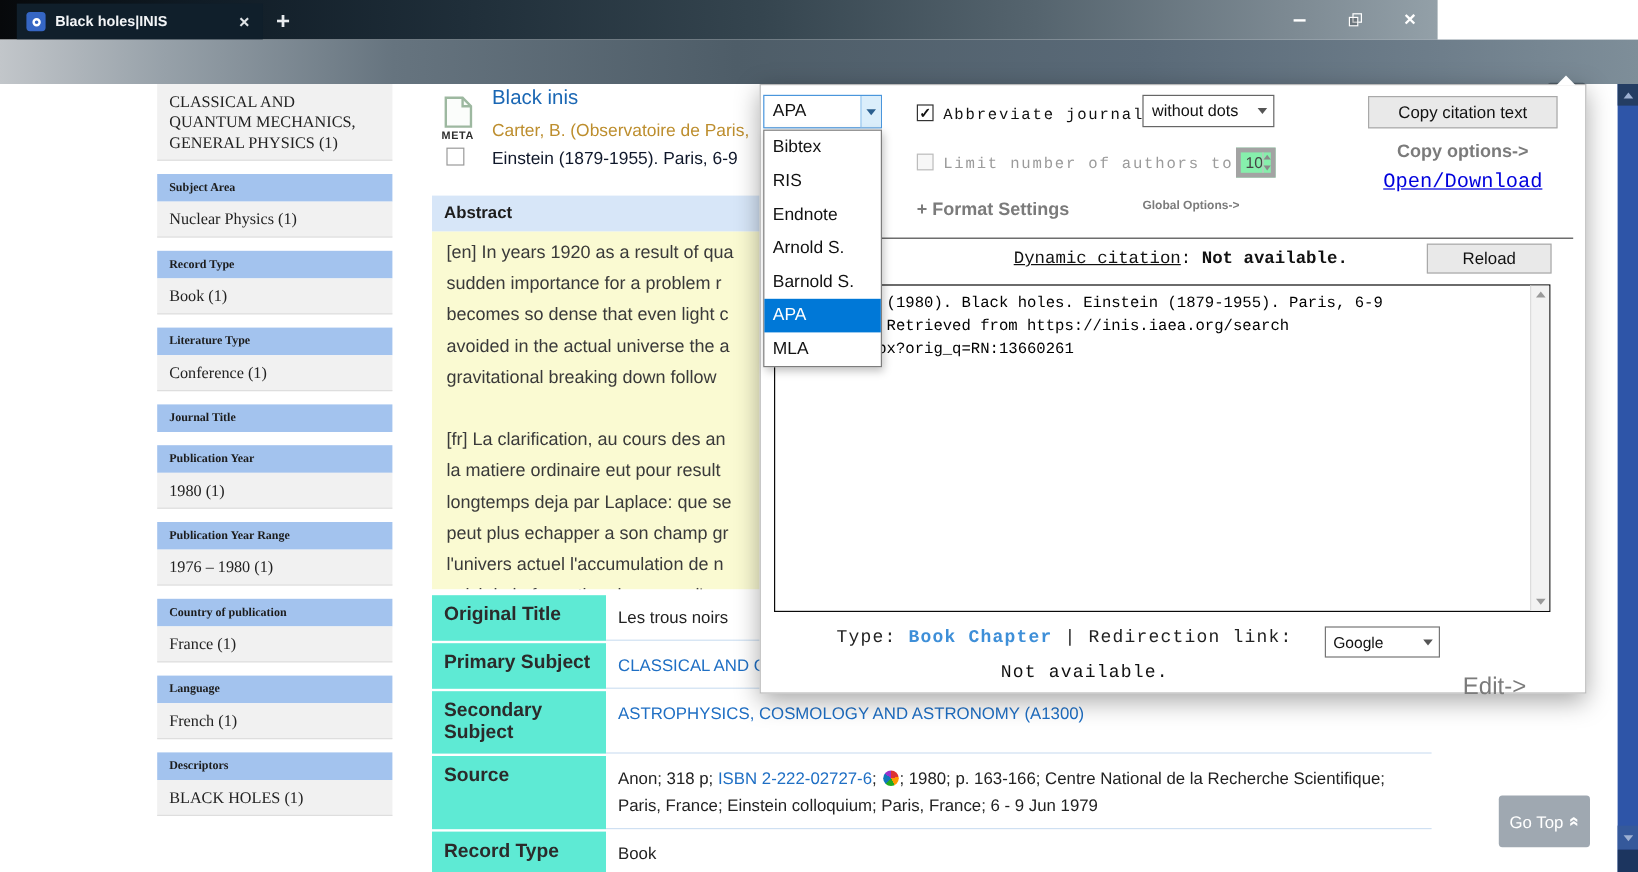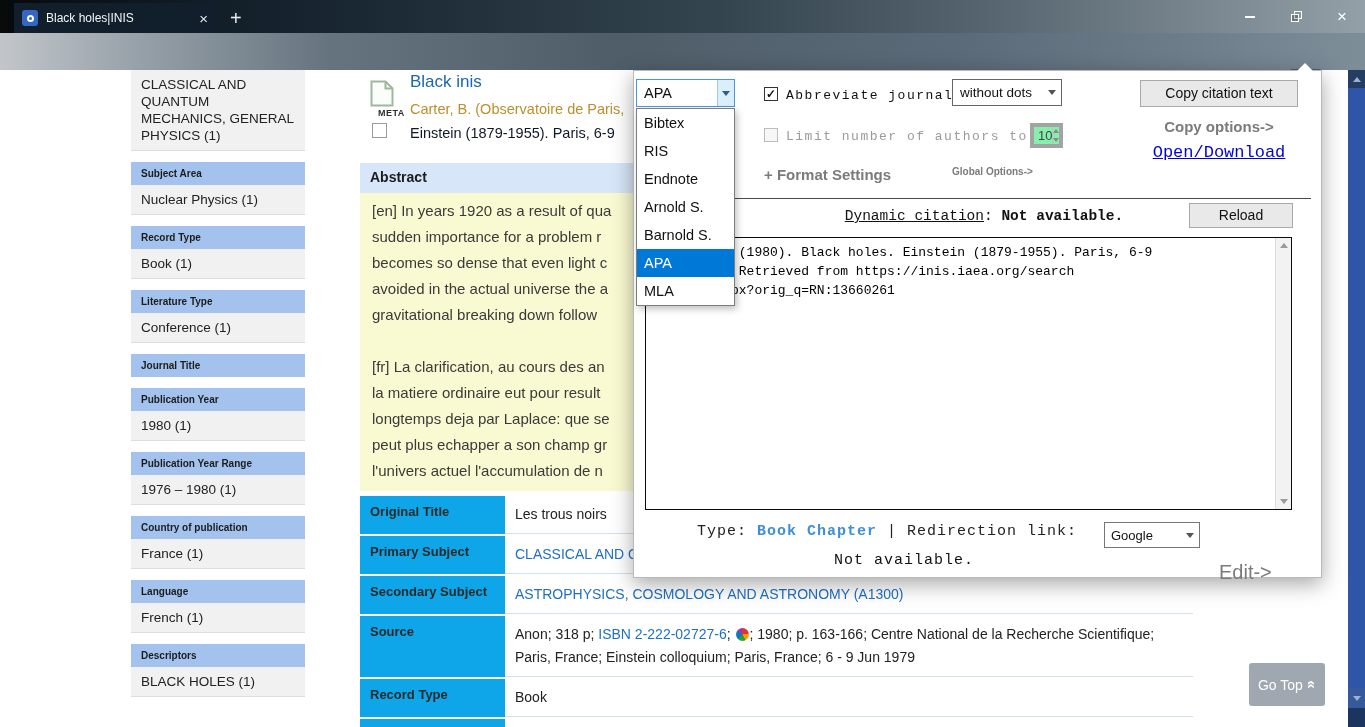--- a/index.html
+++ b/index.html
@@ -1,21 +1,21 @@
 <!DOCTYPE html>
 <html style="--accent: #0078d7; --facetHdr: #a3c3ee; --absBg: #fafad2; --link: #1f6fc4;"><head>
 <meta charset="utf-8">
 <style>
   * { margin:0; padding:0; box-sizing:border-box; }
   html,body { width:1365px; height:727px; overflow:hidden; font-family:"Liberation Sans",sans-serif; background:#fff; }
   .screen { position:relative; width:1365px; height:727px; }
 
   
-  .titlebar { position:absolute; left:0; top:0; width:1365px; height:33px;
-    background:linear-gradient(90deg,#07090b 0%,#101c26 14%,#1f2e39 32%,#35454f 53%,#55646e 72%,#7d8a93 90%,#93a0a8 100%); }
+  .titlebar { position:absolute; left:0; top:0; width:1198px; height:33px;
+    background:linear-gradient(90deg,#07090b 0%,#101c26 14%,#1f2e39 32%,#35454f 53%,#55646e 72%,#7d8a93 90%,#93a0a8 100%);font-weight:bold; }
   .tab { position:absolute; left:14px; top:3px; width:205px; height:30px; background:#101f2b;
     display:flex; align-items:center; padding:0 8px; color:#f3f5f7; }
   .fav { width:16px; height:16px; min-width:16px; border-radius:3px; background:#3566c4; display:flex; align-items:center; justify-content:center; }
   .fav span { width:7px; height:7px; border:2px solid #fff; border-radius:50%; }
   .tab-title { font-size:12px; margin-left:8px; flex:1; white-space:nowrap; overflow:hidden; }
   .tab-close { font-size:15px; color:#dfe3e6; padding:0 3px; }
   .newtab { position:absolute; left:230px; top:3px; color:#e8ebee; font-size:20px; line-height:30px; }
   .winctl { position:absolute; right:0; top:0; height:33px; display:flex; }
   .wbtn { width:46px; height:33px; display:flex; align-items:center; justify-content:center; color:#fff; }
   .mini-glyph { width:10px; border-top:2px solid #fff; display:inline-block; }
@@ -36,39 +36,39 @@
   .url-pre { color:#7a7f85; } .url-dom { color:#15191d; } .url-path { color:#55595e; }
   .pact { display:flex; align-items:center; gap:13px; margin-right:10px; color:#4a525a; }
   .dots3 { font-size:9px; letter-spacing:1px; }
   .star { font-size:15px; line-height:15px; }
   .bext { position:absolute; left:1290px; top:36px; width:31px; height:31px; background:rgba(10,18,26,.35); border-radius:2px;
     display:flex; align-items:center; justify-content:center; color:#f5f7f9; font-family:"DejaVu Serif",serif; font-style:italic; font-size:20px; }
   .ham { position:absolute; left:1333px; top:42px; color:#1f262d; font-size:18px; line-height:18px; font-weight:700; }
 
   
   .page { position:absolute; left:0; top:70px; width:1365px; height:657px; background:#fff; }
-  #sidebar { position:absolute; left:131px; top:0; width:174px; display:flex; flex-direction:column; gap:11px; }
+  #sidebar { position:absolute; left:131px; top:0; width:196px; display:flex; flex-direction:column; gap:11px;font-family:Liberation Serif, serif; }
   .facet-group { display:flex; flex-direction:column; }
   .facet-header { background:var(--facetHdr,#a3c3ee); padding:6px 10px; font-size:10px; font-weight:700; color:#1c1c1c; }
   .facet-item { background:#f1f1f1; padding:6px 10px; font-size:13.5px; line-height:17px; color:#222; border-bottom:1px solid #dedede; }
 
   #main { position:absolute; left:360px; top:0; width:833px; height:657px; }
   .meta-ic { position:absolute; left:10px; top:10px; }
-  .meta-txt { position:absolute; left:18px; top:38px; font-size:9px; font-weight:700; color:#2e2e2e; letter-spacing:.5px; }
+  .meta-txt { position:absolute; left:8px; top:38px; font-size:9px; font-weight:700; color:#2e2e2e; letter-spacing:.5px; }
   .res-cb { position:absolute; left:12px; top:53px; width:15px; height:15px; border:1px solid #9a9a9a; background:#fff; }
   .res-title { position:absolute; left:50px; top:2px; font-size:17px; color:#1a67b4; }
   .res-auth { position:absolute; left:50px; top:31px; font-size:14.5px; color:#bd8e2e; white-space:nowrap; }
   .res-det { position:absolute; left:50px; top:55px; font-size:14.5px; color:#0f172a; white-space:nowrap; }
   .abs-hdr { position:absolute; left:0; top:93px; width:100%; height:30px; background:#d7e6f8; padding:6px 10px; font-size:14px; font-weight:700; color:#1c1c1c; }
   #abstract { position:absolute; left:0; top:123px; width:100%; height:298px; background:var(--absBg,#fafad2); padding:5px 12px; overflow:hidden; }
   .abs-line { font-size:15px; line-height:26px; color:#3a3a3a; white-space:nowrap; overflow:hidden; }
 
   #fields { position:absolute; left:0; top:426px; width:100%; }
   .frow { display:flex; margin-bottom:2px; }
-  .flabel { width:145px; min-width:145px; background:#0ea5e9; padding:8px 8px 8px 10px; font-size:13px; font-weight:700; color:#2b2b2b; }
+  .flabel { width:145px; min-width:145px; background:#5eead4; padding:8px 8px 8px 10px; font-size:16px; font-weight:700; color:#2b2b2b; }
   .fvalue { flex:1; background:#fff; border-bottom:1px solid #cfe0f2; padding:7px 10px; font-size:14px; color:#222; line-height:23px; }
   .link { color:var(--link,#1f6fc4); }
   .swirl { display:inline-block; width:13px; height:13px; border-radius:50%; vertical-align:-2px; margin:0 1px;
     background:conic-gradient(#d33 0 22%,#f90 22% 42%,#2a2 42% 62%,#17b 62% 85%,#93c 85% 100%); }
 
   .gotop { position:absolute; left:1249px; top:593px; width:76px; height:43px; background:#9fa8b1; border-radius:3px;
     color:#fff; font-size:14px; display:flex; align-items:center; justify-content:center; gap:5px; }
   .up2 { display:inline-block; transform:rotate(90deg); font-size:15px; font-weight:700; }
 
   .pscroll { position:absolute; right:0; top:0; width:17px; height:657px; background:#2e55a8; }

